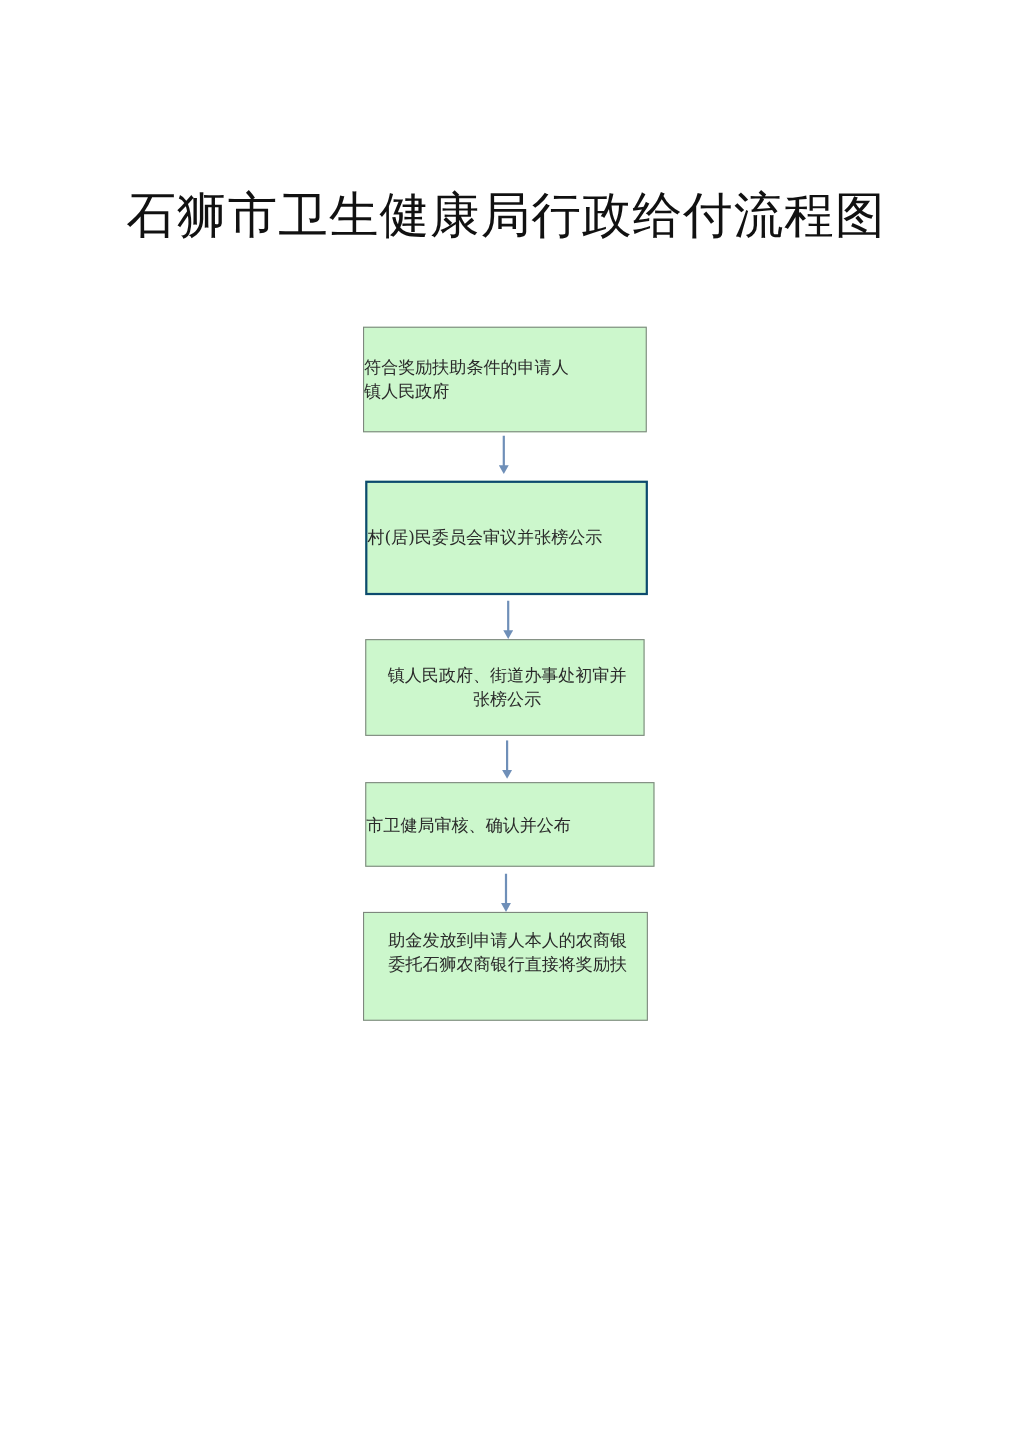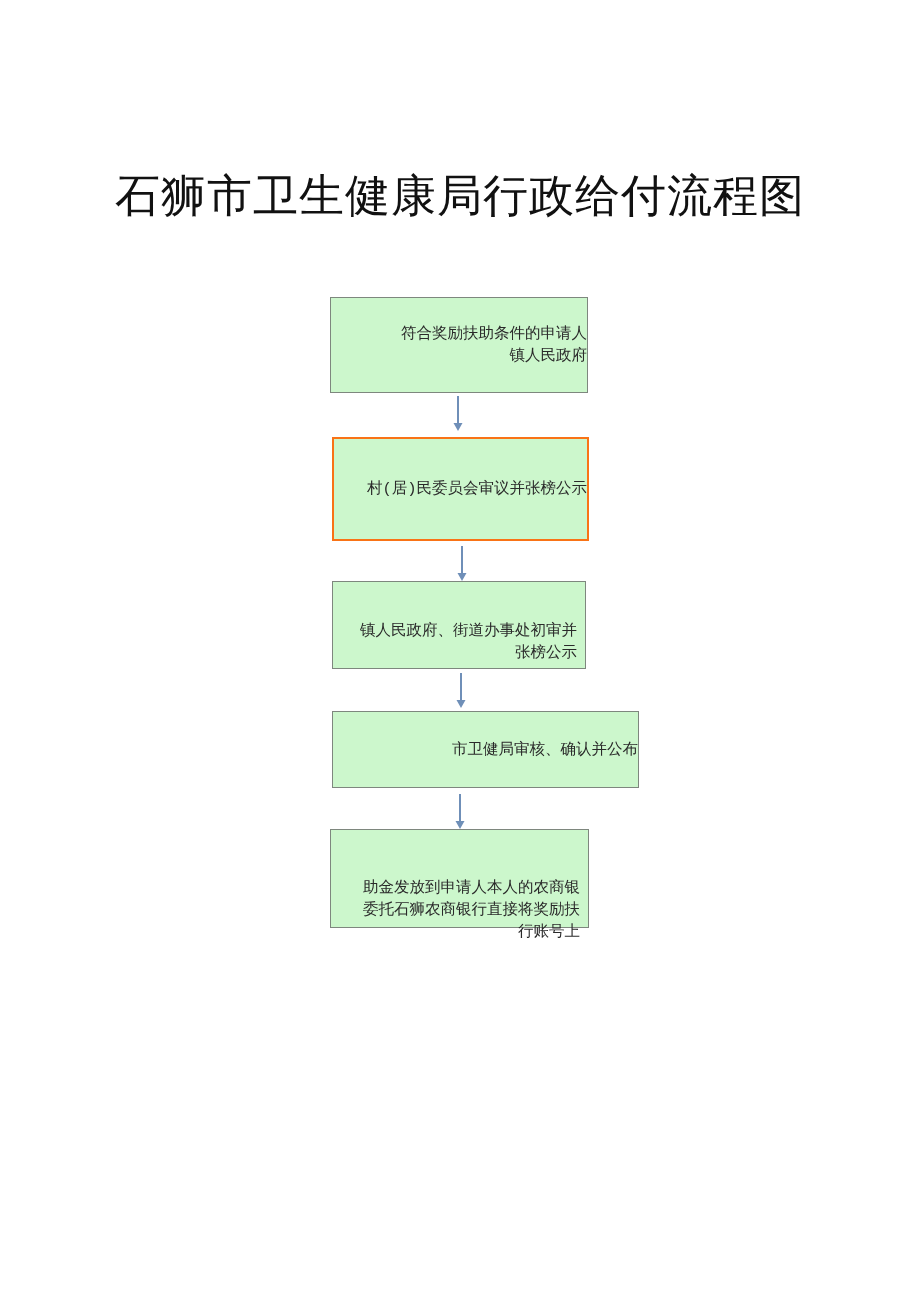--- a/index.html
+++ b/index.html
@@ -2,24 +2,24 @@
 <html><head>
 <meta charset="utf-8">
 <style>
   html, body { margin: 0; padding: 0; background: #ffffff; }
   body { width: 920px; height: 1301px; position: relative; overflow: hidden;
          font-family: "DejaVu Serif", "Liberation Serif", serif; color: #1a1a1a; }
   .title { position: absolute; left: 0; width: 920px; top: 166px; text-align: center;
            font-size: 45px; letter-spacing: 1px; font-family: "DejaVu Serif", serif; color: #111; }
   .box { position: absolute; background: #ccf7cc; border: 1.5px solid #7e877e; box-sizing: border-box;
          font-size: 15.5px; line-height: 22px; color: #2a2a2a; display: flex; align-items: center; }
-  .box.dark { border: 2px solid #f97316; }
+  .box.dark { border: 2px solid #0c4a6e; }
   .box .txt { width: 100%; }
-  .center .txt { text-align: right; font-family: Liberation Mono, monospace; }
-  .left .txt { text-align: right; padding-left: 12px; padding-right: 8px; margin-top: 32px; }
+  .center .txt { text-align: left; }
+  .left .txt { text-align: center; padding-left: 12px; padding-right: 8px; }
   .arrow { position: absolute; width: 12px; }
   .arrow svg { display: block; }
 </style>
 </head>
 <body>
 
 <div class="title">石狮市卫生健康局行政给付流程图</div>
 
 <div class="box center" style="left:330px; top:297px; width:258px; height:96px;">
   <div class="txt">
@@ -55,32 +55,31 @@
   </div>
 </div>
 
 <div class="arrow" style="left:455px; top:673px;">
   <svg width="12" height="36" viewBox="0 0 12 36">
       <line x1="6" y1="0" x2="6" y2="28" stroke="#6f8fb8" stroke-width="2"></line>
       <path d="M1.5 27 L6 35 L10.5 27 Z" fill="#6f8fb8"></path>
     </svg>
 </div>
 
-<div class="box center" style="left:332px; top:711px; width:307px; height:77px;">
+<div class="box center" style="left:332px; top:711px; width:263px; height:77px;">
   <div class="txt">
     <div>市卫健局审核、确认并公布</div>
   </div>
 </div>
 
 <div class="arrow" style="left:454px; top:794px;">
   <svg width="12" height="36" viewBox="0 0 12 36">
       <line x1="6" y1="0" x2="6" y2="28" stroke="#6f8fb8" stroke-width="2"></line>
       <path d="M1.5 27 L6 35 L10.5 27 Z" fill="#6f8fb8"></path>
     </svg>
 </div>
 
 <div class="box left" style="left:330px; top:829px; width:259px; height:99px; align-items:flex-start; padding-top:14px;">
   <div class="txt">
     <div>助金发放到申请人本人的农商银</div>
     <div>委托石狮农商银行直接将奖励扶</div>
-    <div>行账号上</div>
   </div>
 </div>
 
 </body></html>

